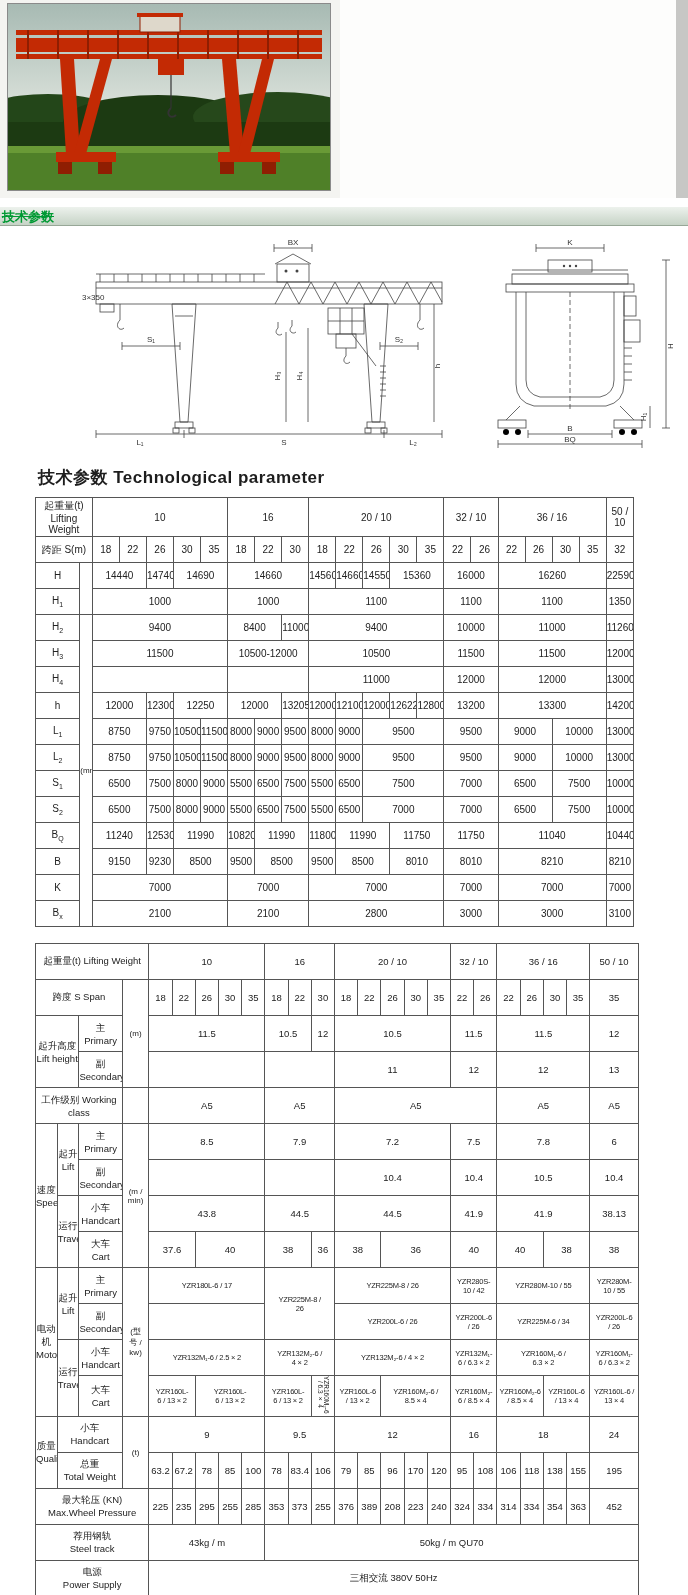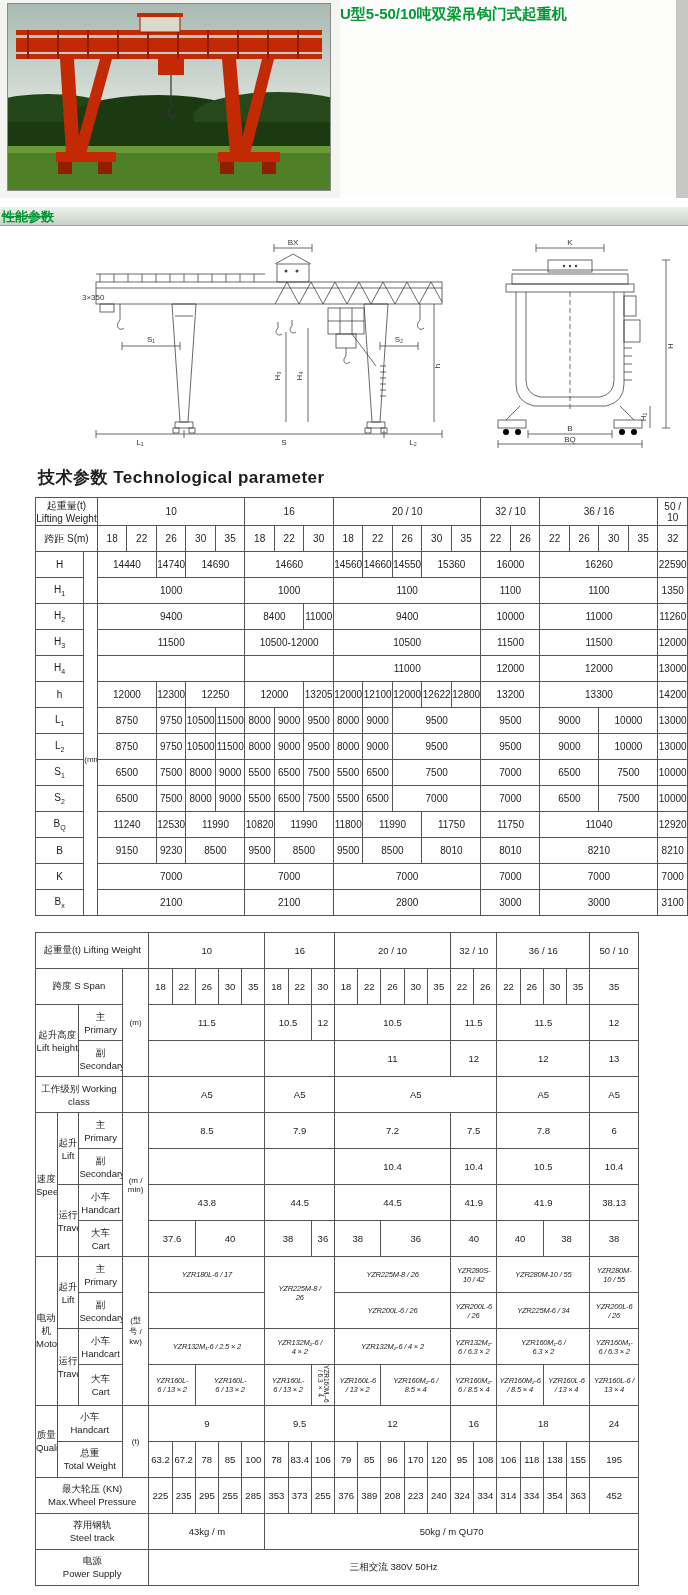--- a/index.html
+++ b/index.html
@@ -20,29 +20,29 @@
   
   .drawings { display:flex; align-items:flex-start; padding:10px 0 2px 80px; background:#fff; }
   svg.tech line, svg.tech path, svg.tech rect, svg.tech polygon, svg.tech polyline { stroke:#444; fill:none; stroke-width:0.8; }
   svg.tech text { font-size:8px; fill:#333; stroke:none; font-family:"Liberation Sans",sans-serif; }
   
   h2.sec { font-size:17px; font-weight:bold; color:#1d1d1d; margin:16px 0 8px 38px; letter-spacing:0.5px; }
   
   table { border-collapse:collapse; table-layout:fixed; }
   td { border:1px solid #555; text-align:center; vertical-align:middle; white-space:pre-line; overflow:hidden; padding:1px 0; color:#222; }
   td sub { font-size:7px; }
-  .t1 { width:653px; margin-left:35px; }
+  .t1 { width:599px; margin-left:35px; }
   .t1 td { font-size:10px; height:23px; }
   .t1 td.lab { font-size:10px; }
   .t1 td.unit { font-size:8px; width:14px; padding:0; }
   .t2 { width:604px; margin:16px 0 0 35px; }
   .t2 td { font-size:9.5px; height:33px; }
   .t2 td.lab { font-size:9.5px; }
   .t2 td.unit { font-size:8px; padding:0; }
-  .t2 td.m { font-size:7.5px; letter-spacing:-0.2px;font-style:italic; }
+  .t2 td.m { font-size:7.5px; letter-spacing:-0.2px; }
   .t2 td.rot { padding:0; }
   .t2 td.rot .vtext { writing-mode:vertical-rl; text-orientation:mixed; display:inline-block; font-size:6.5px; line-height:1; max-height:48px; }
 </style>
 </head>
 <body>
 
 <div class="top">
   <div class="right-strip"></div>
 
   <div class="photo-wrap">
@@ -78,26 +78,25 @@
         <rect x="150" y="55" width="26" height="16"></rect>
       </g>
       <rect x="132" y="12" width="40" height="16" fill="#ded8cb" stroke="#8f1e02"></rect>
       <rect x="129" y="9" width="46" height="4" fill="#c32a04"></rect>
       <line x1="163" y1="71" x2="163" y2="104" stroke="#333" stroke-width="1.2"></line>
       <path d="M163 104c-6 6 0 12 5 7" stroke="#333" stroke-width="2" fill="none"></path>
     </svg>
   </div>
 
   <div class="intro">
-    <h1 style="color:#009933;">U型5-50/10吨双梁吊钩门式起重机</h1>
   </div>
 </div>
 
 <div class="banner">
-  <span>性能参数</span>
+  <span>技术参数</span>
 </div>
 
 <div class="drawings">
 
   <svg class="tech" width="378" height="212" viewBox="0 0 378 212">
     <rect x="16" y="46" width="346" height="22"></rect>
     <line x1="16" y1="52" x2="362" y2="52"></line>
     <line x1="16" y1="38" x2="185" y2="38"></line>
     <path d="M20 38V46M34 38V46M48 38V46M62 38V46M76 38V46M90 38V46M104 38V46M118 38V46M132 38V46M146 38V46M160 38V46M174 38V46"></path>
     <path d="M195 68L207 46L219 68L231 46L243 68L255 46L267 68L279 46L291 68L303 46L315 68L327 46L339 68L351 46L362 66"></path>
@@ -403,21 +402,21 @@
         <td colspan="2">11240</td>
         <td>12530</td>
         <td colspan="2">11990</td>
         <td>10820</td>
         <td colspan="2">11990</td>
         <td>11800</td>
         <td colspan="2">11990</td>
         <td colspan="2">11750</td>
         <td colspan="2">11750</td>
         <td colspan="4">11040</td>
-        <td>12920</td>
+        <td>10440</td>
       </tr>
       <tr>
         <td class="lab">B</td>
         <td colspan="2">9150</td>
         <td>9230</td>
         <td colspan="2">8500</td>
         <td>9500</td>
         <td colspan="2">8500</td>
         <td>9500</td>
         <td colspan="2">8500</td>

